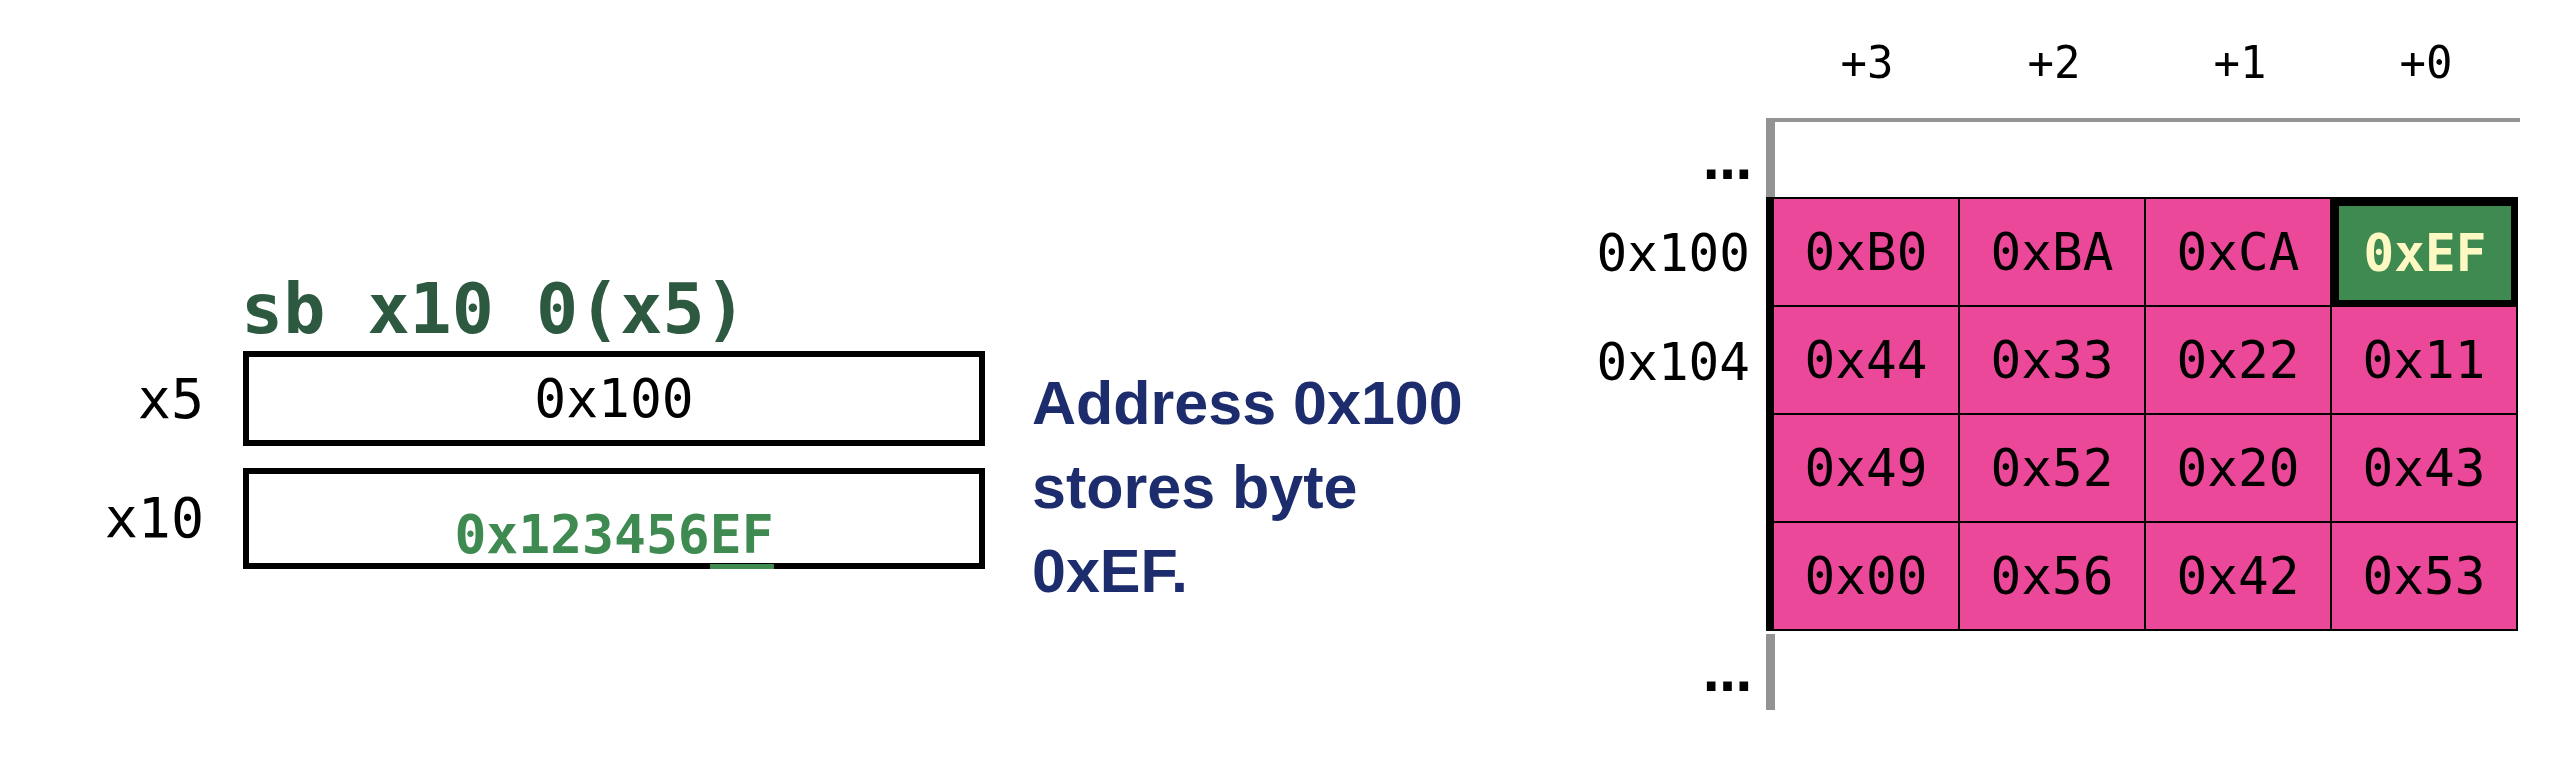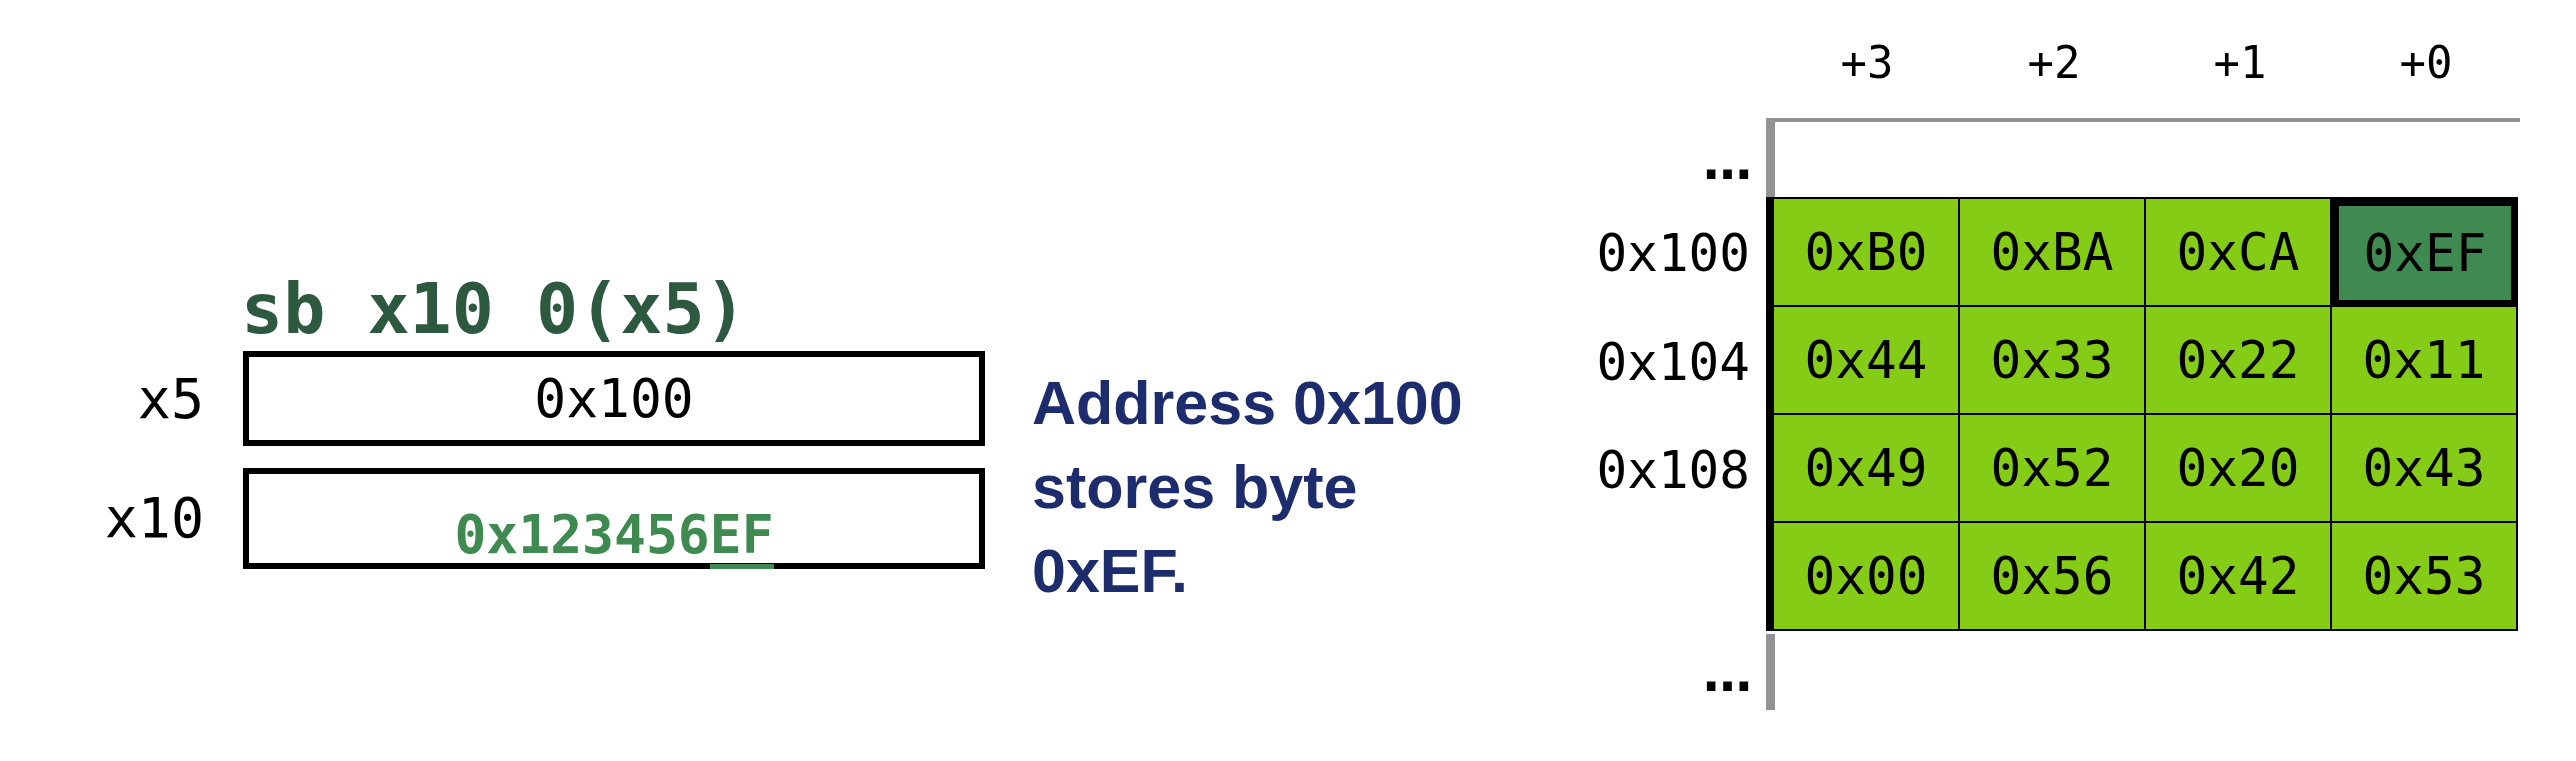--- a/index.html
+++ b/index.html
@@ -149,33 +149,33 @@
   }
   .mem-grid {
     display: grid;
     grid-template-columns: repeat(4, 186px);
     grid-auto-rows: 108px;
   }
   .mem-cell {
     box-sizing: border-box;
     border-right: 2.9px solid #000000;
     border-bottom: 2.9px solid #000000;
-    background: #84cc16;
+    background: #ec4899;
     display: flex;
     align-items: center;
     justify-content: center;
     font-size: 51px;
     color: #000000;
     white-space: pre;
   }
   .mem-cell.hl {
     border: 7.6px solid #000000;
     background: var(--green-mid, #3e8a50);
-    color: #000000;
-    font-weight: normal;
+    color: #fef9c3;
+    font-weight: bold;
   }
 </style>
 </head>
 <body>
 
 <div id="canvas">
 
   <div class="instruction">sb x10 0(x5)</div>
 
   <div class="reg-label x5">x5</div>
@@ -201,21 +201,20 @@
 
   <div class="gray-hline"></div>
   <div class="gray-vline top"></div>
   <div class="gray-vline bottom"></div>
 
   <div class="ellipsis top">…</div>
   <div class="ellipsis bottom">…</div>
 
   <div class="row-label" style="top:225px">0x100</div>
   <div class="row-label" style="top:334px">0x104</div>
-  <div class="row-label" style="top:442px">0x108</div>
 
   <div class="mem-wrap">
     <div class="mem-grid">
       <div class="mem-cell">0xB0</div>
       <div class="mem-cell">0xBA</div>
       <div class="mem-cell">0xCA</div>
       <div class="mem-cell hl">0xEF</div>
 
       <div class="mem-cell">0x44</div>
       <div class="mem-cell">0x33</div>

